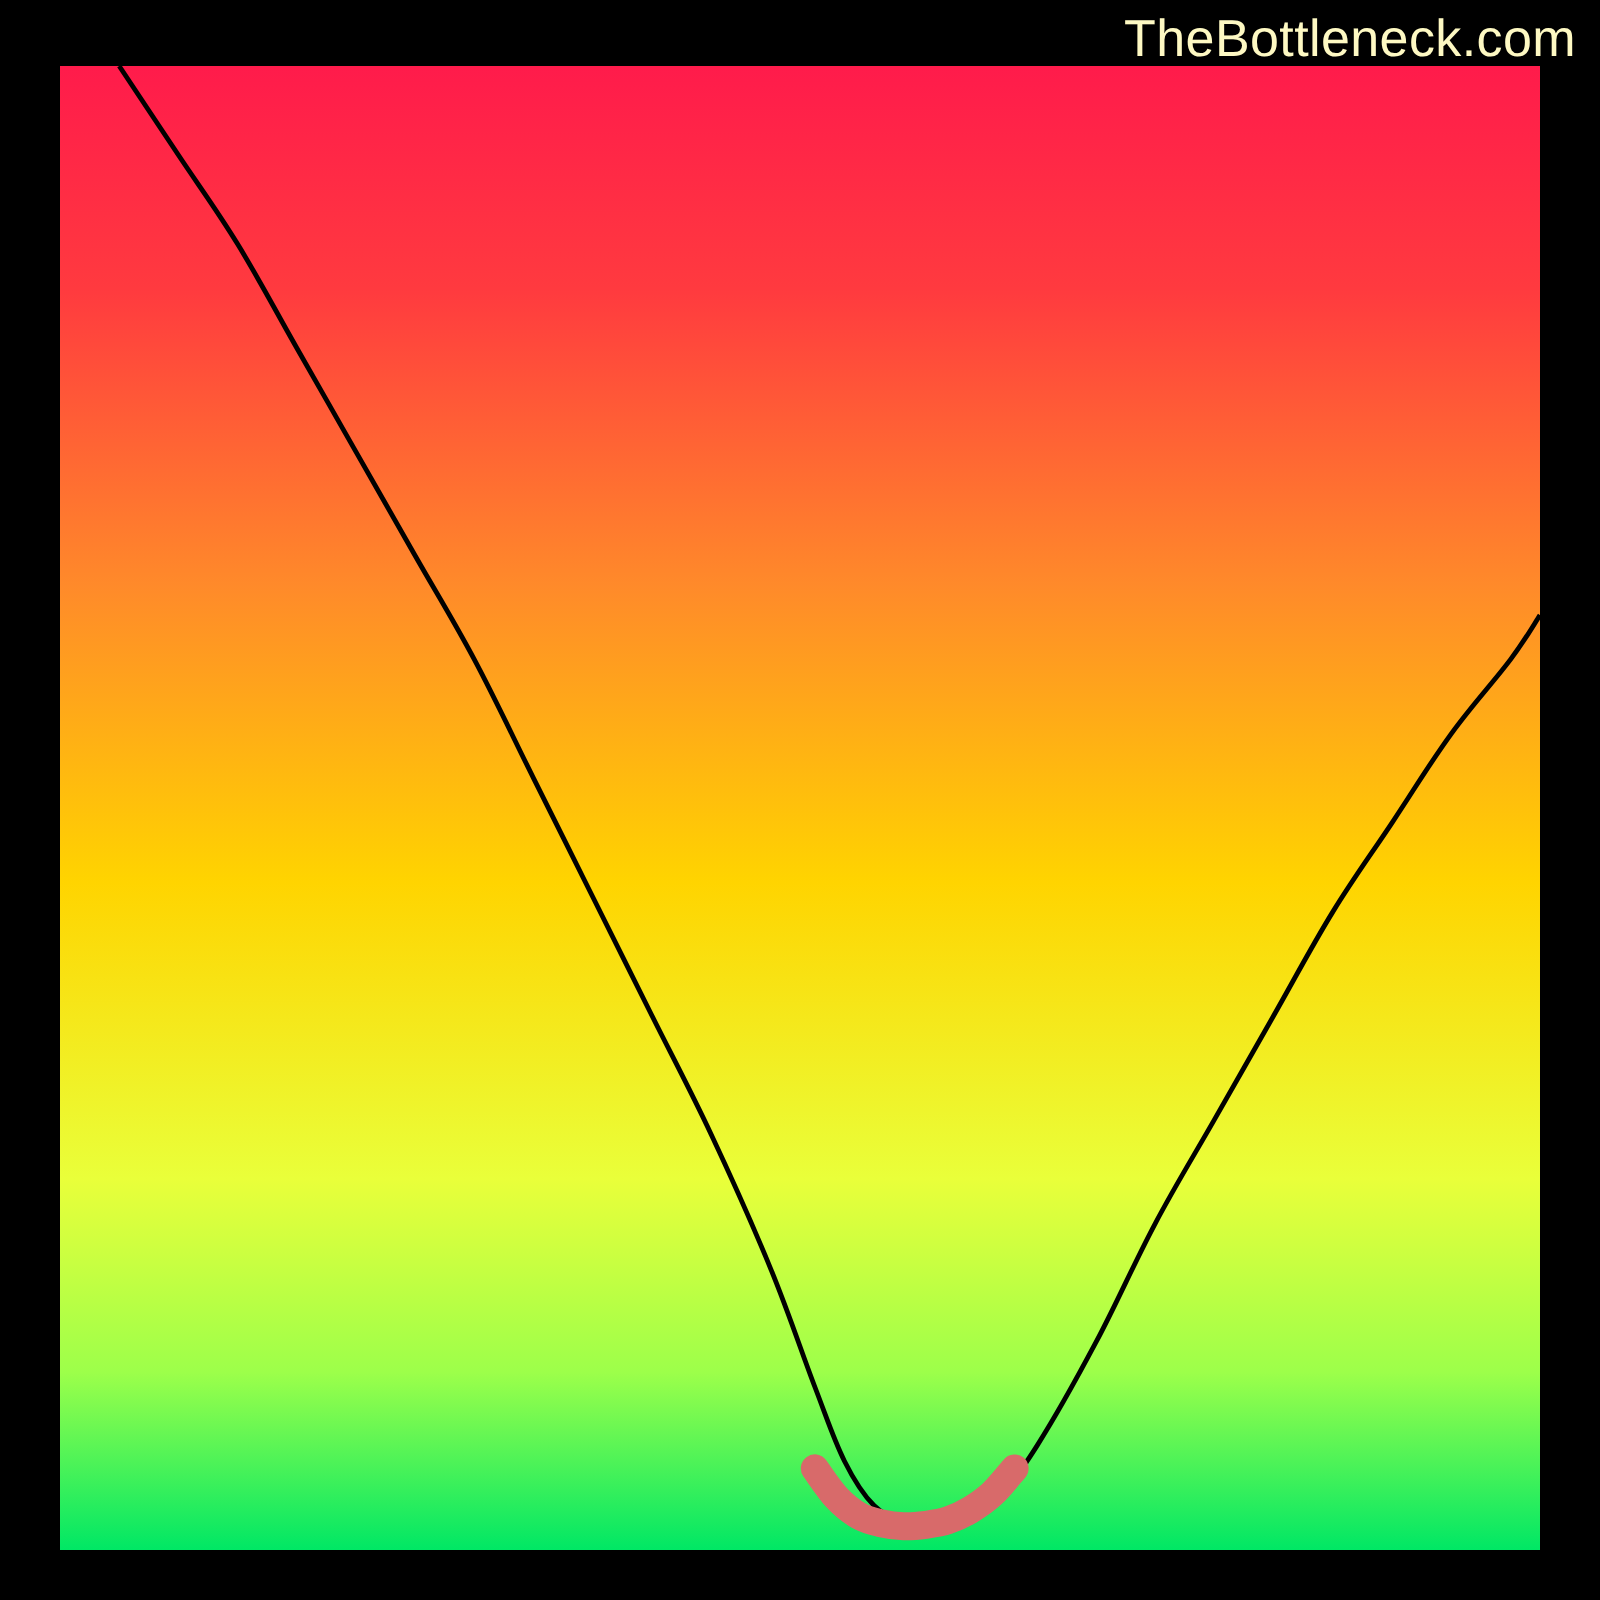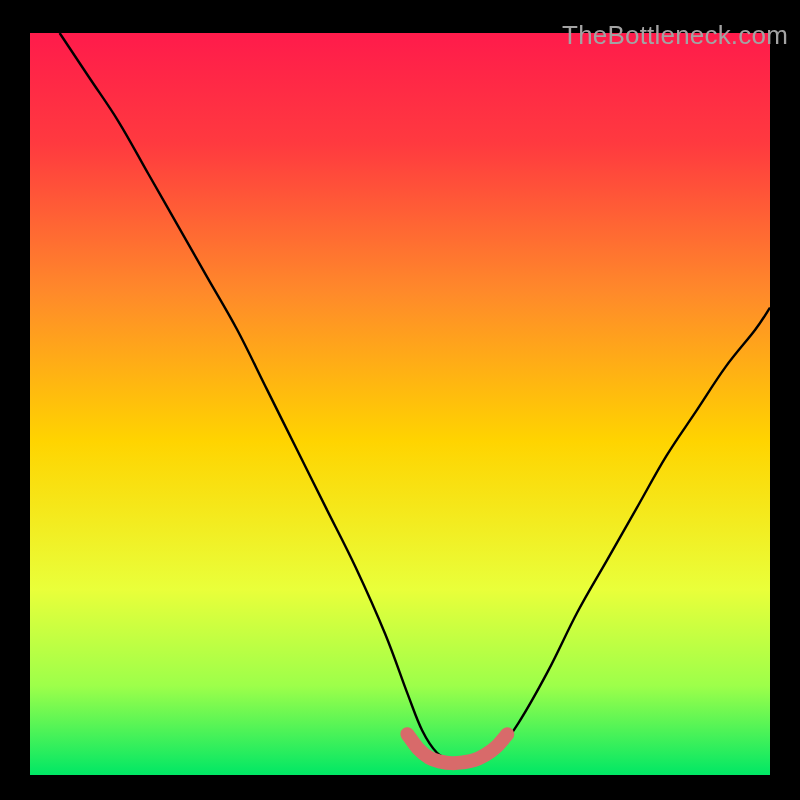--- a/index.html
+++ b/index.html
@@ -11,23 +11,23 @@
     overflow: hidden;
   }
   .frame {
     position: relative;
     width: 800px;
     height: 800px;
     background: #000;
   }
   .watermark {
     position: absolute;
-    top: 20px;
+    top: 4px;
     right: 12px;
-    color: #a3a3a3;
+    color: #fef9c3;
     font-family: Arial, Helvetica, sans-serif;
     font-size: 26px;
     letter-spacing: 0.2px;
     z-index: 3;
   }
   svg.plot {
     position: absolute;
     left: 0;
     top: 0;
     width: 800px;

